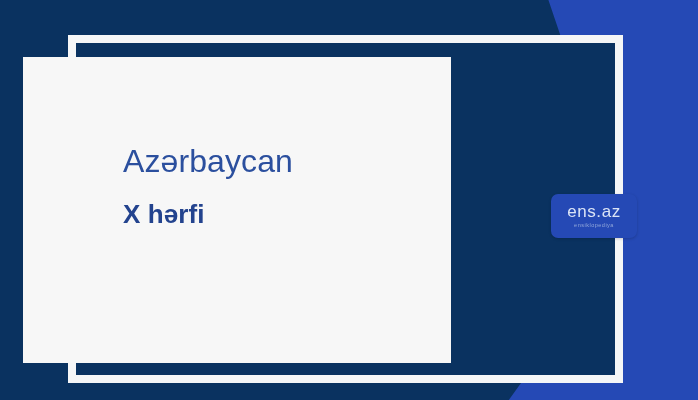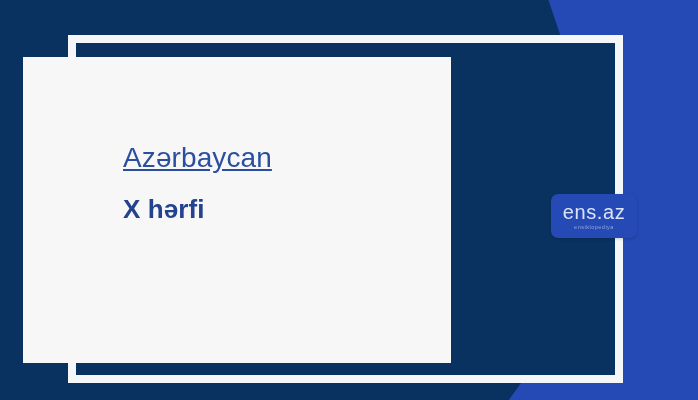--- a/index.html
+++ b/index.html
@@ -74,26 +74,25 @@
   
   .text-block {
     position: absolute;
     left: 100px;
     top: 82px;
     width: 320px;
     z-index: 4;
   }
   .title-line {
     color: #2b4f9e;
-    font-size: 28px;
+    font-size: 32px;
     font-weight: 400;
     line-height: 1.38;
     letter-spacing: 0.1px;
     white-space: nowrap;
-    text-decoration: underline;
   }
   .subtitle-line {
     color: #23438e;
     font-size: 26px;
     font-weight: 700;
     line-height: 1.3;
     letter-spacing: 0.1px;
     margin-top: 15px;
     white-space: nowrap;
   }
@@ -109,21 +108,21 @@
     border-radius: 7px;
     z-index: 5;
     display: flex;
     flex-direction: column;
     align-items: center;
     justify-content: center;
     box-shadow: 0 1px 3px rgba(0,0,0,0.18);
   }
   .logo-wordmark {
     color: #dbe4f6;
-    font-size: 20px;
+    font-size: 17px;
     font-weight: 300;
     letter-spacing: 0.6px;
     line-height: 1;
   }
   .logo-tagline {
     color: #93a9da;
     font-size: 5.5px;
     letter-spacing: 0.5px;
     line-height: 1;
     margin-top: 3px;

